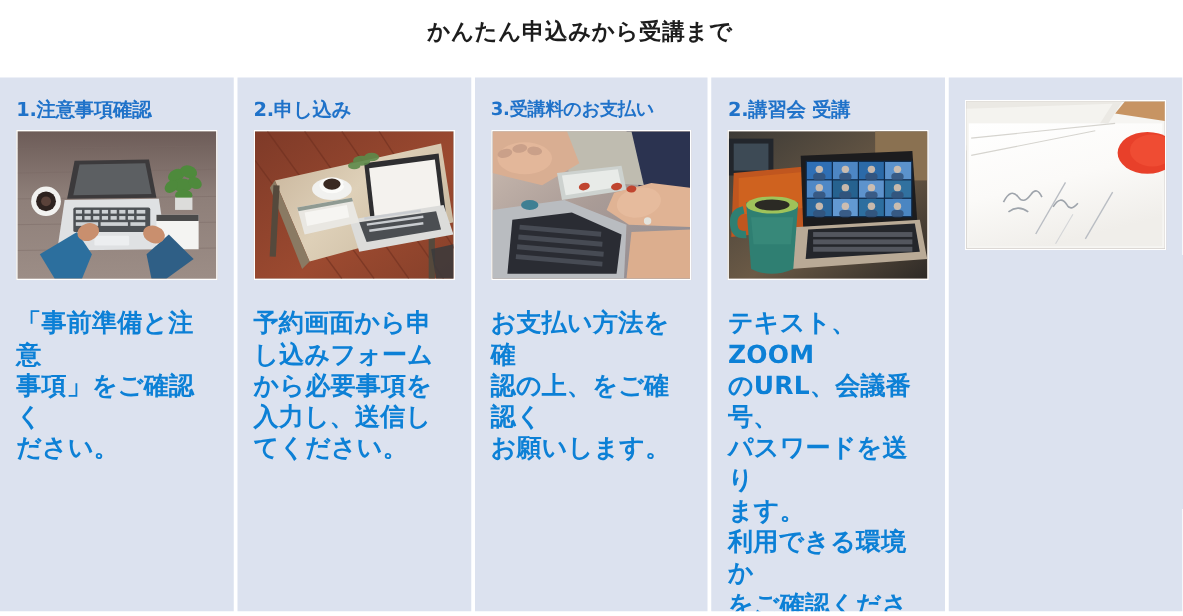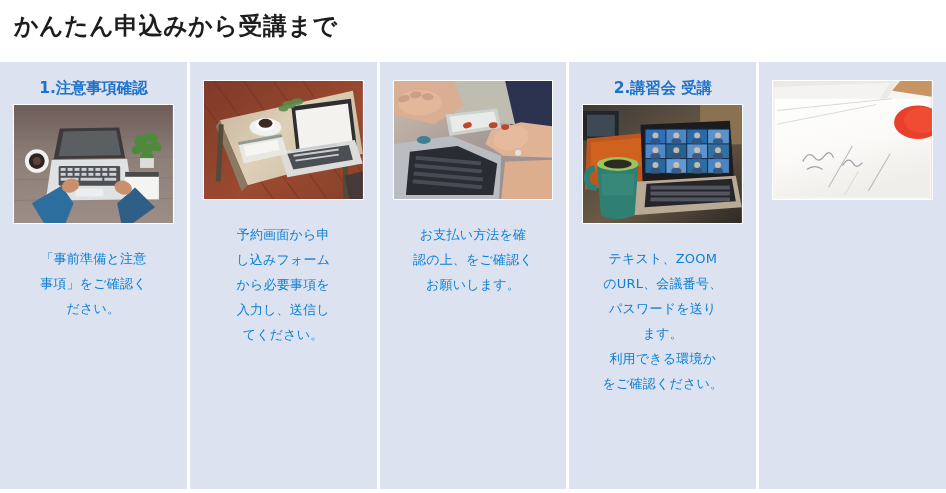--- a/index.html
+++ b/index.html
@@ -21,37 +21,37 @@
   }
 
   
   .page-title {
     position: absolute;
     left: 14px;
     top: 6px;
     width: 900px;
     height: 40px;
     line-height: 40px;
-    font-size: 24px;
+    font-size: 18px;
     font-weight: 700;
     color: #1d1d1d;
     letter-spacing: 0.5px;
     white-space: nowrap;
+    text-align: center;
   }
 
   
   .steps {
     position: absolute;
     left: 0;
     top: 62px;
     width: 946px;
     height: 427px;
     display: flex;
     gap: 3px;
-    text-align: center;
   }
 
   .step-card {
     position: relative;
     flex: 1 1 0;
     background: #dce2ef;
     padding: 16px 13px 0 13px;
     overflow: hidden;
   }
 
@@ -73,23 +73,23 @@
     margin-top: 2px;
     background: #b9b0aa;
     overflow: hidden;
     border: 1px solid #ffffff;
   }
   .thumb svg { display: block; width: 100%; height: 100%; }
 
   
   .step-body {
     margin-top: 22px;
-    font-size: 13px;
+    font-size: 20px;
     line-height: 25px;
-    font-weight: 400;
+    font-weight: 700;
     color: #0c80d6;
     letter-spacing: 0.2px;
     white-space: pre-line;
   }
 
   .step-card.narrow .step-heading { font-size: 14.5px; }
 </style>
 </head>
 <body>
 
@@ -169,20 +169,21 @@
           <ellipse cx="57" cy="82" rx="9" ry="7" fill="#c98f6e" transform="rotate(-20 57 82)"></ellipse>
           <ellipse cx="110" cy="84" rx="9" ry="7" fill="#c98f6e" transform="rotate(20 110 84)"></ellipse>
         </svg>
       </div>
       <div class="step-body">「事前準備と注意
 事項」をご確認く
 ださい。</div>
     </div>
 
     <div class="step-card">
+      <div class="step-heading">2.申し込み</div>
       <div class="thumb">
         <svg viewBox="0 0 160 120" preserveAspectRatio="none" aria-hidden="true">
           <defs>
             <linearGradient id="deck2" x1="0" y1="0" x2="1" y2="1">
               <stop offset="0" stop-color="#7e3a28"></stop>
               <stop offset="0.6" stop-color="#9c4a30"></stop>
               <stop offset="1" stop-color="#86402a"></stop>
             </linearGradient>
             <linearGradient id="tbl2" x1="0" y1="0" x2="1" y2="0.6">
               <stop offset="0" stop-color="#c7b39a"></stop>
@@ -234,20 +235,21 @@
         </svg>
       </div>
       <div class="step-body">予約画面から申
 し込みフォーム
 から必要事項を
 入力し、送信し
 てください。</div>
     </div>
 
     <div class="step-card narrow">
+      <div class="step-heading">3.受講料のお支払い</div>
       <div class="thumb">
         <svg viewBox="0 0 160 120" preserveAspectRatio="none" aria-hidden="true">
           <defs>
             <linearGradient id="bg3" x1="0" y1="0" x2="1" y2="1">
               <stop offset="0" stop-color="#cdbdb2"></stop>
               <stop offset="0.5" stop-color="#a99b96"></stop>
               <stop offset="1" stop-color="#8d8a92"></stop>
             </linearGradient>
           </defs>
           <rect width="160" height="120" fill="url(#bg3)"></rect>

